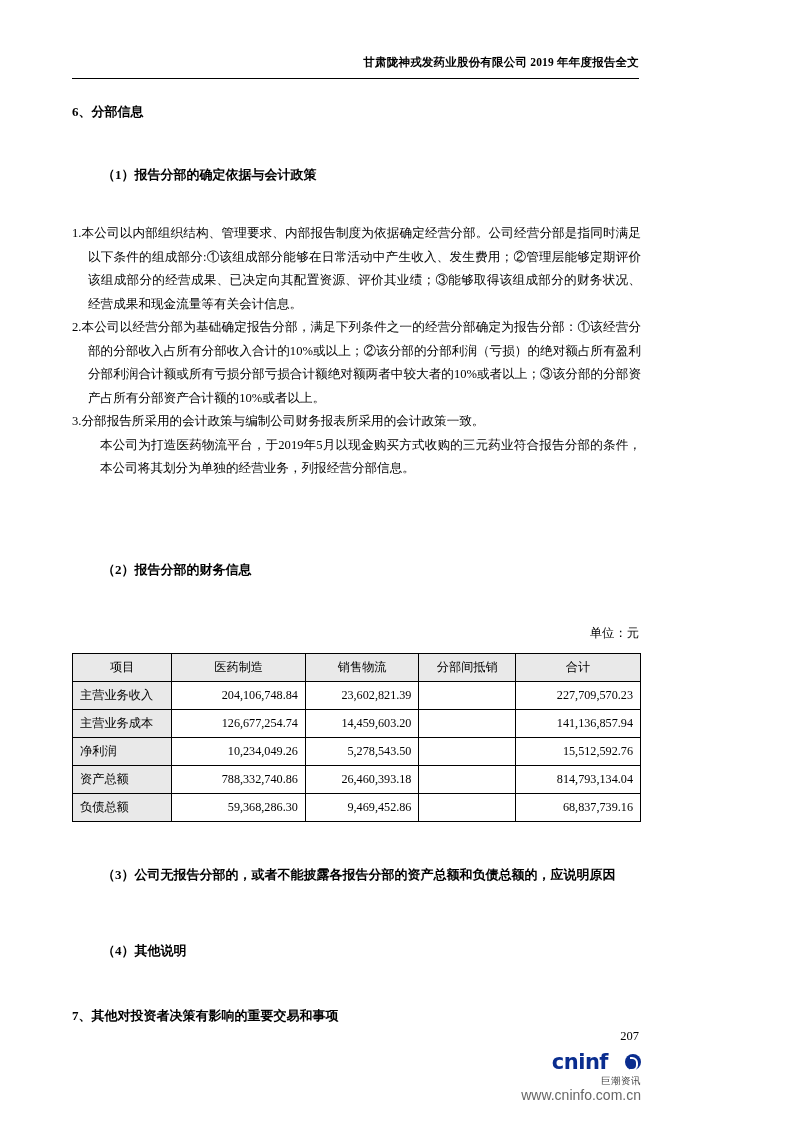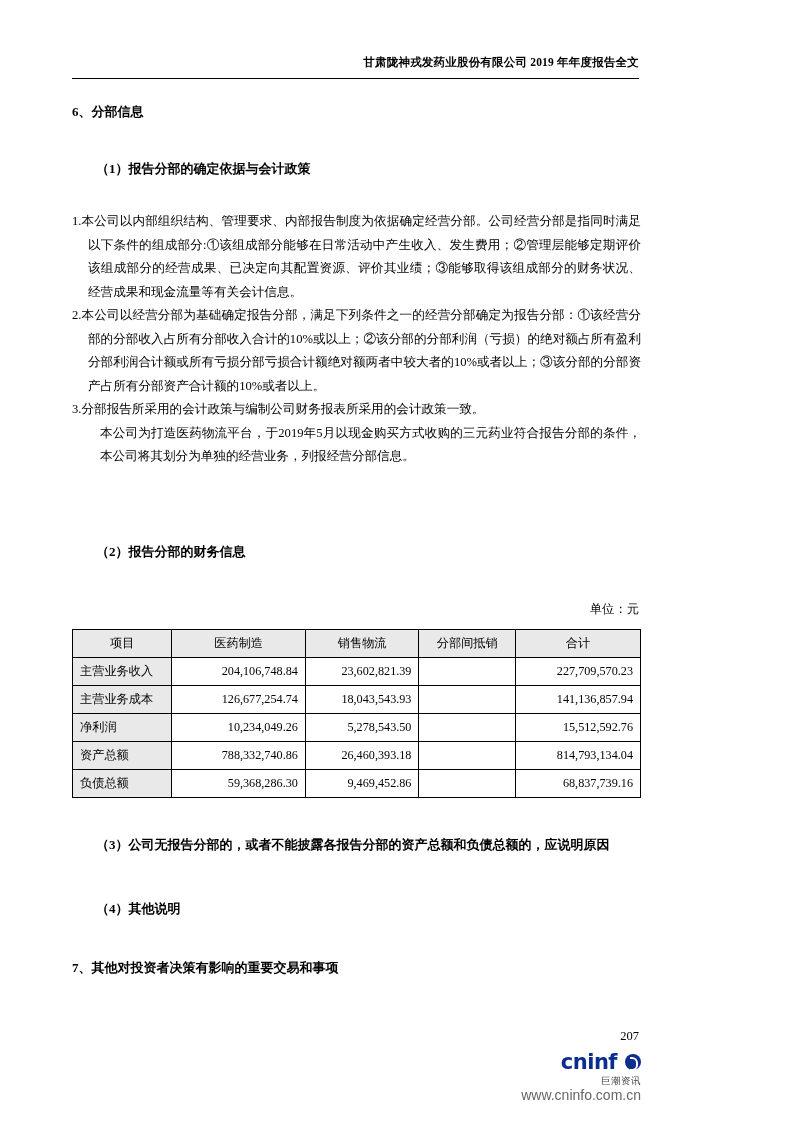--- a/index.html
+++ b/index.html
@@ -58,21 +58,21 @@
     line-height: 20px;
   }
   .sp-18 { height: 18px; }
   .sp-10 { height: 10px; }
   .sp-24 { height: 24px; }
   .sp-30 { height: 30px; }
   .sub {
     font-size: 13px;
     font-weight: bold;
     line-height: 22px;
-    margin: 12px;
+    margin: 18px;
     padding-left: 12px;
   }
   p.hang {
     font-size: 12.6px;
     line-height: 23.5px;
     margin: 0;
     padding-left: 16px;
     text-indent: -16px;
     text-align: justify;
     text-justify: inter-ideograph;
@@ -156,21 +156,21 @@
   .logo-url {
     font-family: "Liberation Sans", sans-serif;
     font-size: 14px;
     color: #666;
     margin-top: 3px;
   }
   .logo-row {
     display: flex;
     align-items: center;
     justify-content: flex-end;
-    gap: 8px;
+    gap: 17px;
   }
   .logo-mark {
     display: inline-block;
     width: 16px;
     height: 16px;
     border-radius: 50%;
     background: #0a2d8f;
     position: relative;
   }
   .logo-mark::after {
@@ -240,21 +240,21 @@
         <tr>
           <td class="lbl">主营业务收入</td>
           <td class="num">204,106,748.84</td>
           <td class="num">23,602,821.39</td>
           <td class="blank"></td>
           <td class="num">227,709,570.23</td>
         </tr>
         <tr>
           <td class="lbl">主营业务成本</td>
           <td class="num">126,677,254.74</td>
-          <td class="num">18,043,543.93</td>
+          <td class="num">14,459,603.20</td>
           <td class="blank"></td>
           <td class="num">141,136,857.94</td>
         </tr>
         <tr>
           <td class="lbl">净利润</td>
           <td class="num">10,234,049.26</td>
           <td class="num">5,278,543.50</td>
           <td class="blank"></td>
           <td class="num">15,512,592.76</td>
         </tr>

